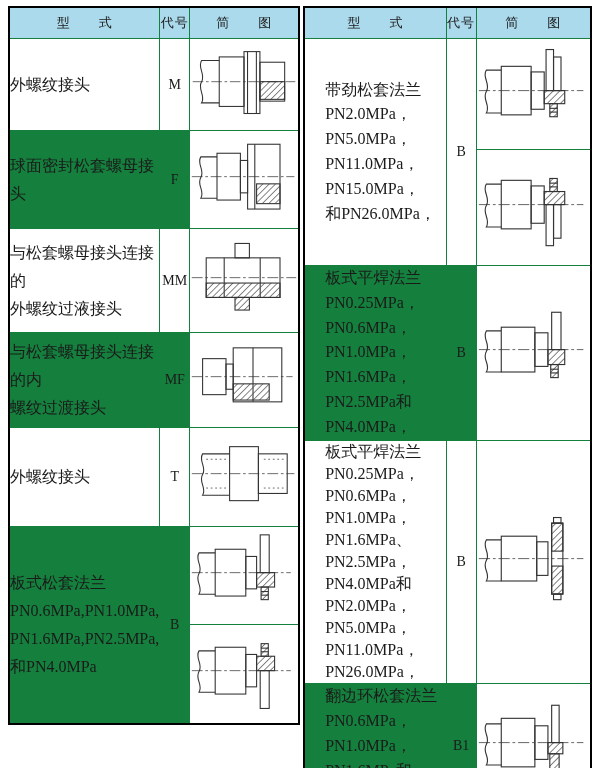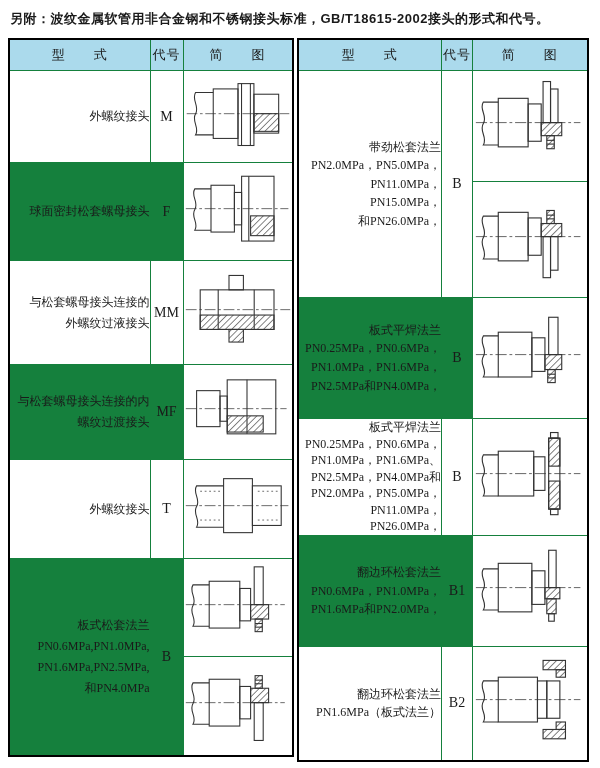--- a/index.html
+++ b/index.html
@@ -14,24 +14,24 @@
     margin:4px 0 10px 2px;white-space:nowrap;
   }
   .tables{display:flex;gap:3px;align-items:flex-start;}
   table.t{border-collapse:collapse;table-layout:fixed;border:2px solid #000;}
   table.t th,table.t td{border:1px solid #15803d;padding:0;overflow:hidden;}
   table.t th{
     background:#abdaec;height:30px;font-size:13px;font-weight:normal;
     text-align:center;letter-spacing:1px;
   }
   td.type{
-    font-size:12px;vertical-align:middle;text-align:right;
+    font-size:16px;vertical-align:middle;text-align:left;
     padding:2px 2px 2px 5px;white-space:pre-line;line-height:1.75;
   }
-  .rt td.type{line-height:1.55;padding-left:4px;}
+  .rt td.type{line-height:1.55;padding-left:20px;}
   td.type.tight{line-height:1.38;}
   td.code{font-size:14px;text-align:center;vertical-align:middle;}
   td.diag{text-align:center;vertical-align:middle;background:#ffffff;}
   .hl{background:#15803d;}
   
   .d path,.d rect,.d line,.d polyline{stroke:#333;stroke-width:1.2;fill:none;}
   .d .hh{fill:url(#h);}
   .d .cl{stroke-width:0.8;}
   .d .dot{stroke-width:0.8;}
 </style>
@@ -40,21 +40,20 @@
 
 <svg width="0" height="0" style="position:absolute">
   <defs>
     <pattern id="h" width="5" height="5" patternUnits="userSpaceOnUse" patternTransform="rotate(45)">
       <line x1="0" y1="0" x2="0" y2="5" stroke="#555" stroke-width="1.6"></line>
     </pattern>
   </defs>
 </svg>
 
 <div class="page">
-  <div class="title">另附：波纹金属软管用非合金钢和不锈钢接头标准，GB/T18615-2002接头的形式和代号。</div>
 
   <div class="tables">
 
     <table class="t lt">
       <colgroup>
           <col style="width:141px">
           <col style="width:33px">
           <col style="width:109px">
         </colgroup>
       <thead>

